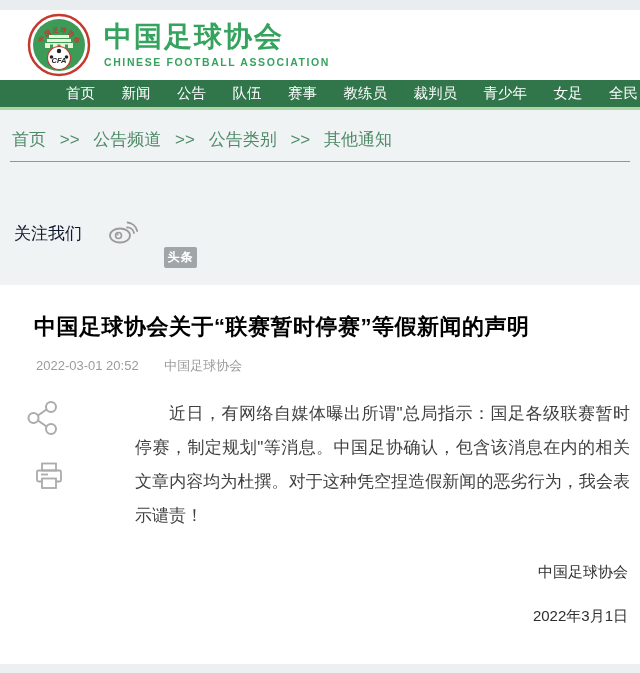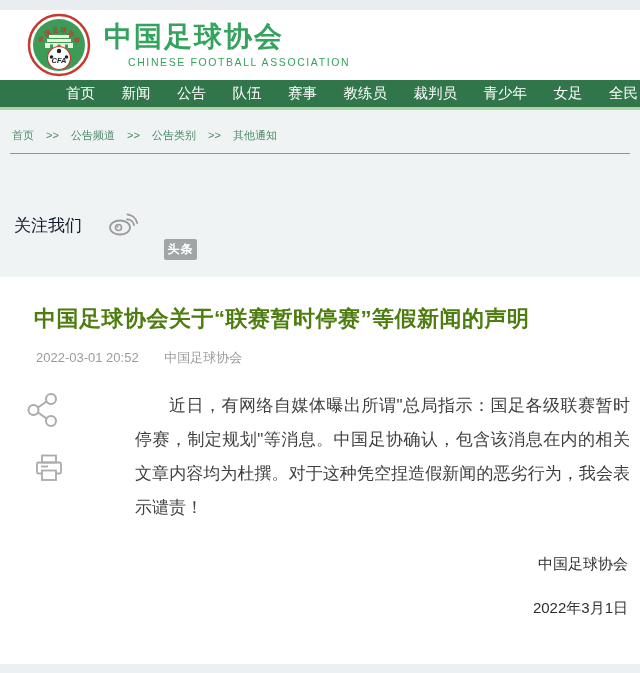--- a/index.html
+++ b/index.html
@@ -6,44 +6,44 @@
   html,body { width:640px; height:673px; overflow:hidden; }
   body { font-family:"Liberation Sans","DejaVu Sans",sans-serif; background:#ffffff; position:relative; }
 
   .top-strip { height:10px; background:#eaedef; }
 
   
   .header { height:70px; background:#ffffff; display:flex; align-items:center; padding-left:27px; }
   .logo { width:64px; height:64px; flex:0 0 auto; }
   .site-names { margin-left:13px; display:flex; flex-direction:column; }
   .site-name-cn { color:#35a35e; font-size:28px; font-weight:bold; letter-spacing:2px; line-height:1.1; }
-  .site-name-en { color:#35a35e; font-size:10.5px; font-weight:normal; letter-spacing:1.6px; margin-top:3px;margin-left:24px; }
+  .site-name-en { color:#35a35e; font-size:10.5px; font-weight:bold; letter-spacing:1.6px; margin-top:3px; }
 
   
   .navbar { height:30px; background:#31764b; border-bottom:3px solid #aed3a4; overflow:hidden; }
   .nav-inner { display:flex; justify-content:space-between; width:572px; margin-left:66px; height:27px; align-items:center; }
   .nav-item { color:#ffffff; font-size:14.5px; white-space:nowrap; cursor:pointer; }
 
   
   .content-bg { background:#f0f3f4; height:560px; }
 
-  .breadcrumb { padding:18px 12px 0 12px; color:#4d8a67; font-size:11px; }
+  .breadcrumb { padding:18px 12px 0 12px; color:#4d8a67; font-size:17px; }
   .breadcrumb .sep { margin:0 9px; color:#4d8a67; }
   .rule { border-top:1px solid #8f979b; margin:10px 10px 0 10px; }
 
   .follow-row { margin:37px 0 0 14px; display:flex; align-items:center; }
   .follow-label { color:#0f172a; font-size:17px; }
   .weibo-icon { margin-left:26px; cursor:pointer; }
   .toutiao-badge { margin-left:26px; width:33px; height:21px; background:#a0a5a7; color:#ffffff;
       font-size:12px; font-weight:bold; display:flex; align-items:center; justify-content:center;
       border-radius:2px; cursor:pointer; letter-spacing:1px;margin-top:48px; }
 
   
   .card { background:#ffffff; margin-top:17px; height:428px; padding-top:27px; position:relative; }
-  .article-title { margin:0 28px 0 34px; font-size:22px; font-weight:bold; color:#4d7c0f; letter-spacing:0.5px; }
+  .article-title { margin:0 28px 0 34px; font-size:22px; font-weight:bold; color:#000000; letter-spacing:0.5px; }
   .article-meta { margin:15px 0 3px 36px; color:#9b9b9b; font-size:13px; }
   .article-meta .meta-source { margin-left:22px; }
 
   .article-body { position:relative; margin-top:22px; }
   .side-icons { position:absolute; left:27px; top:4px; display:flex; flex-direction:column; gap:26px; }
   .side-icons svg { cursor:pointer; }
 
   .paragraphs { margin:0 10px 0 135px; font-size:17px; color:#3f3f3f; line-height:34px; text-align:justify; }
   .paragraphs p { text-indent:2em; margin-bottom:11px; }
 

